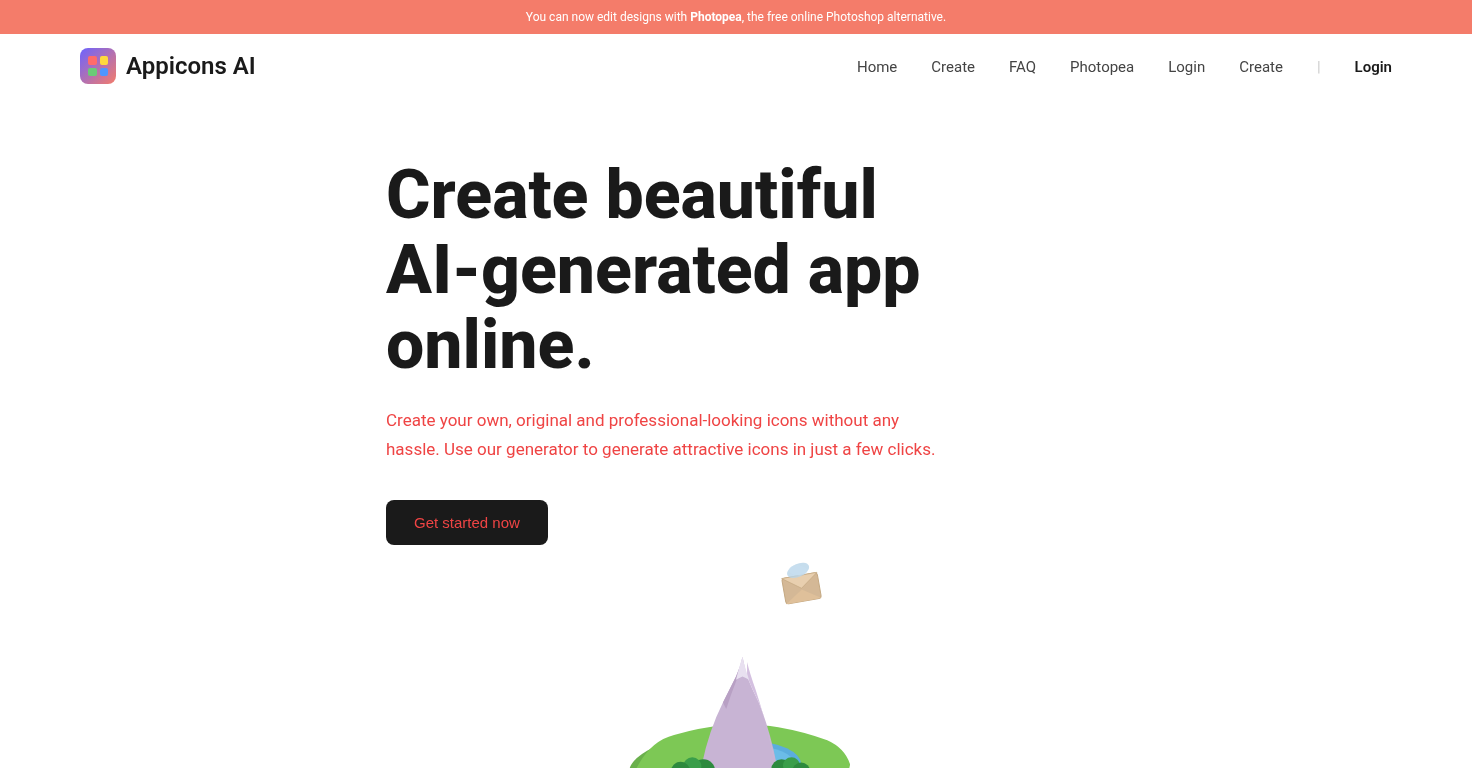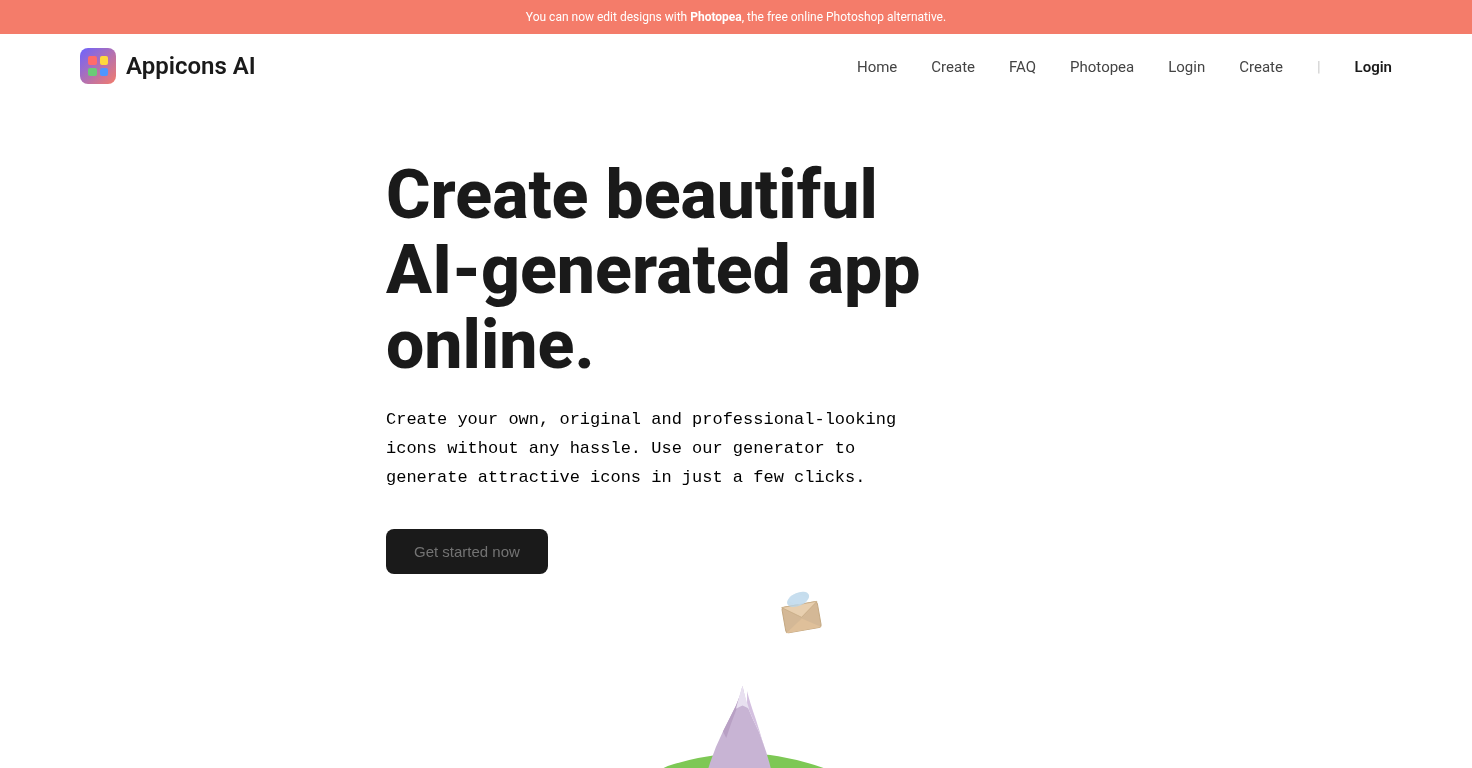--- a/index.html
+++ b/index.html
@@ -118,31 +118,30 @@
     .hero-title {
       font-size: 68px;
       font-weight: 800;
       line-height: 1.1;
       color: #1a1a1a;
       margin-bottom: 24px;
     }
 
     .hero-subtitle {
       font-size: 17px;
-      color: #000000;
+      color: #ef4444;
       line-height: 1.7;
       max-width: 560px;
       margin-bottom: 36px;
-      font-family: Liberation Mono, monospace;
     }
 
     .cta-button {
       display: inline-block;
       background: #1a1a1a;
-      color: #737373;
+      color: #ef4444;
       padding: 14px 28px;
       border-radius: 8px;
       font-size: 15px;
       font-weight: 500;
       text-decoration: none;
       border: none;
       cursor: pointer;
       margin-bottom: 14px;
     }
 

